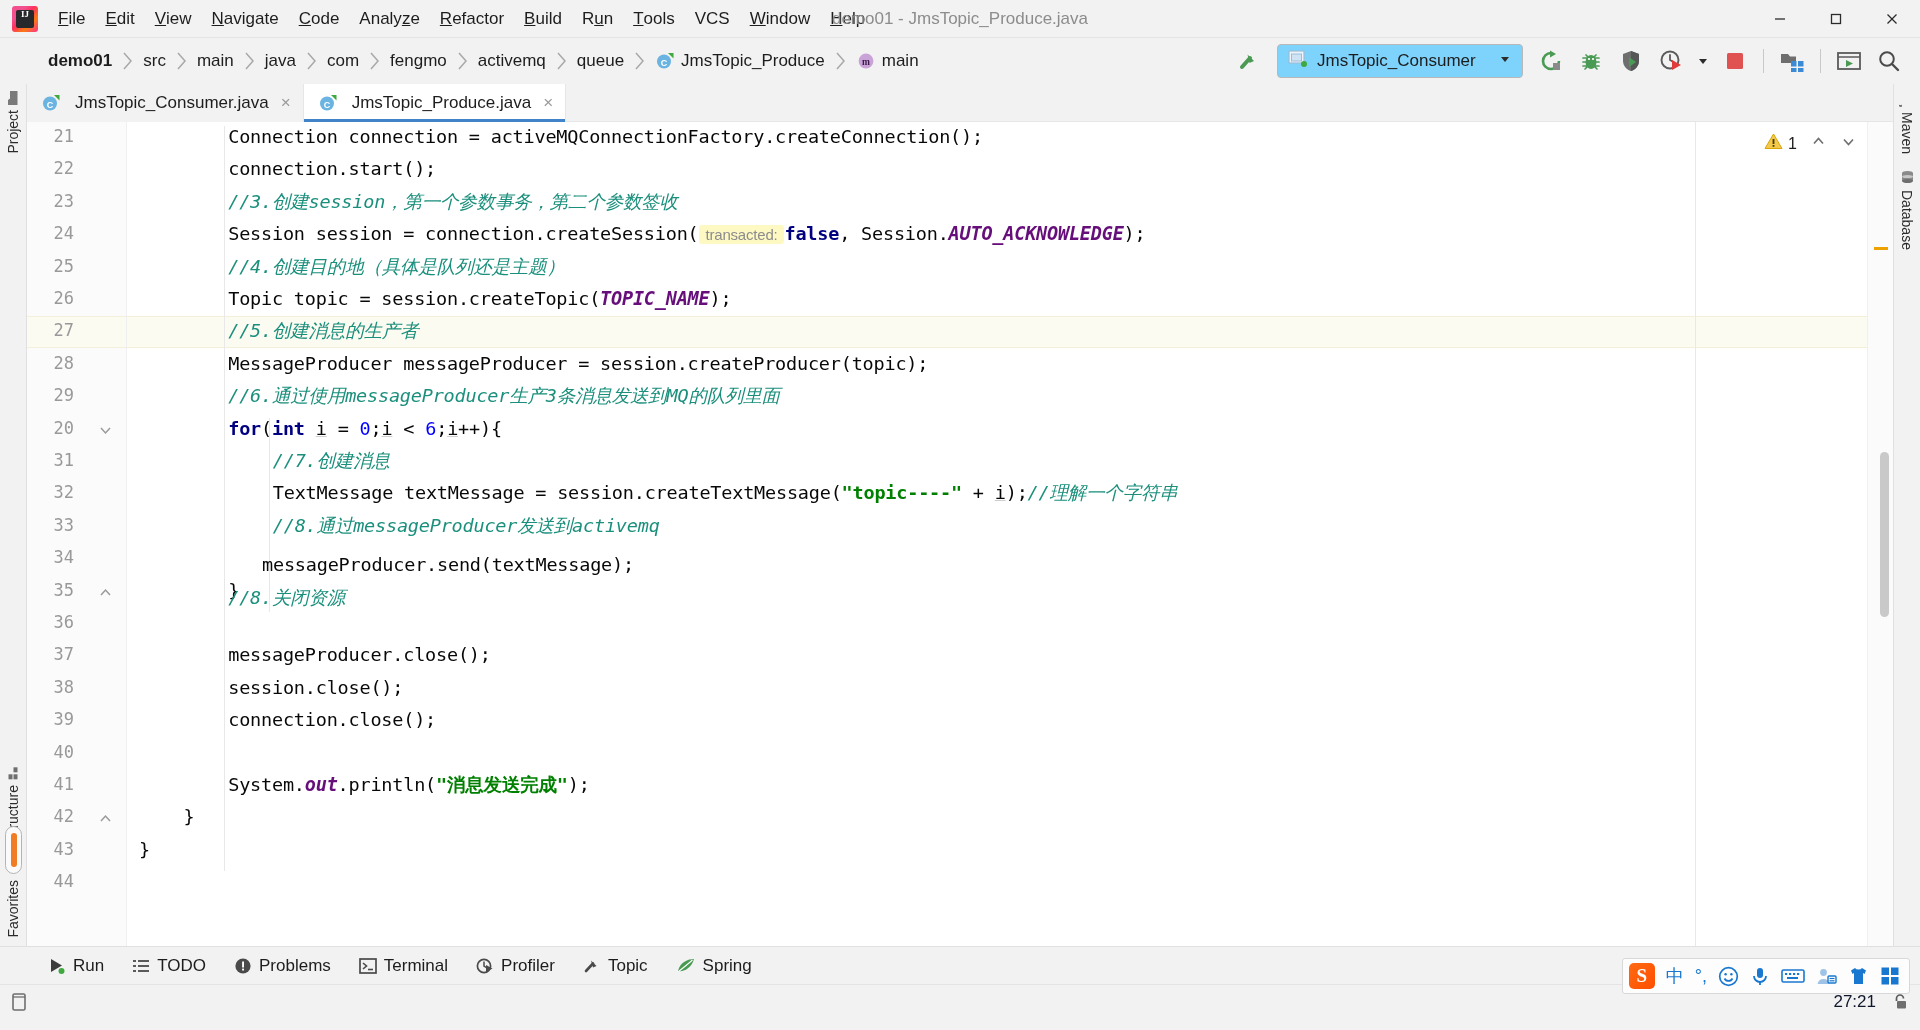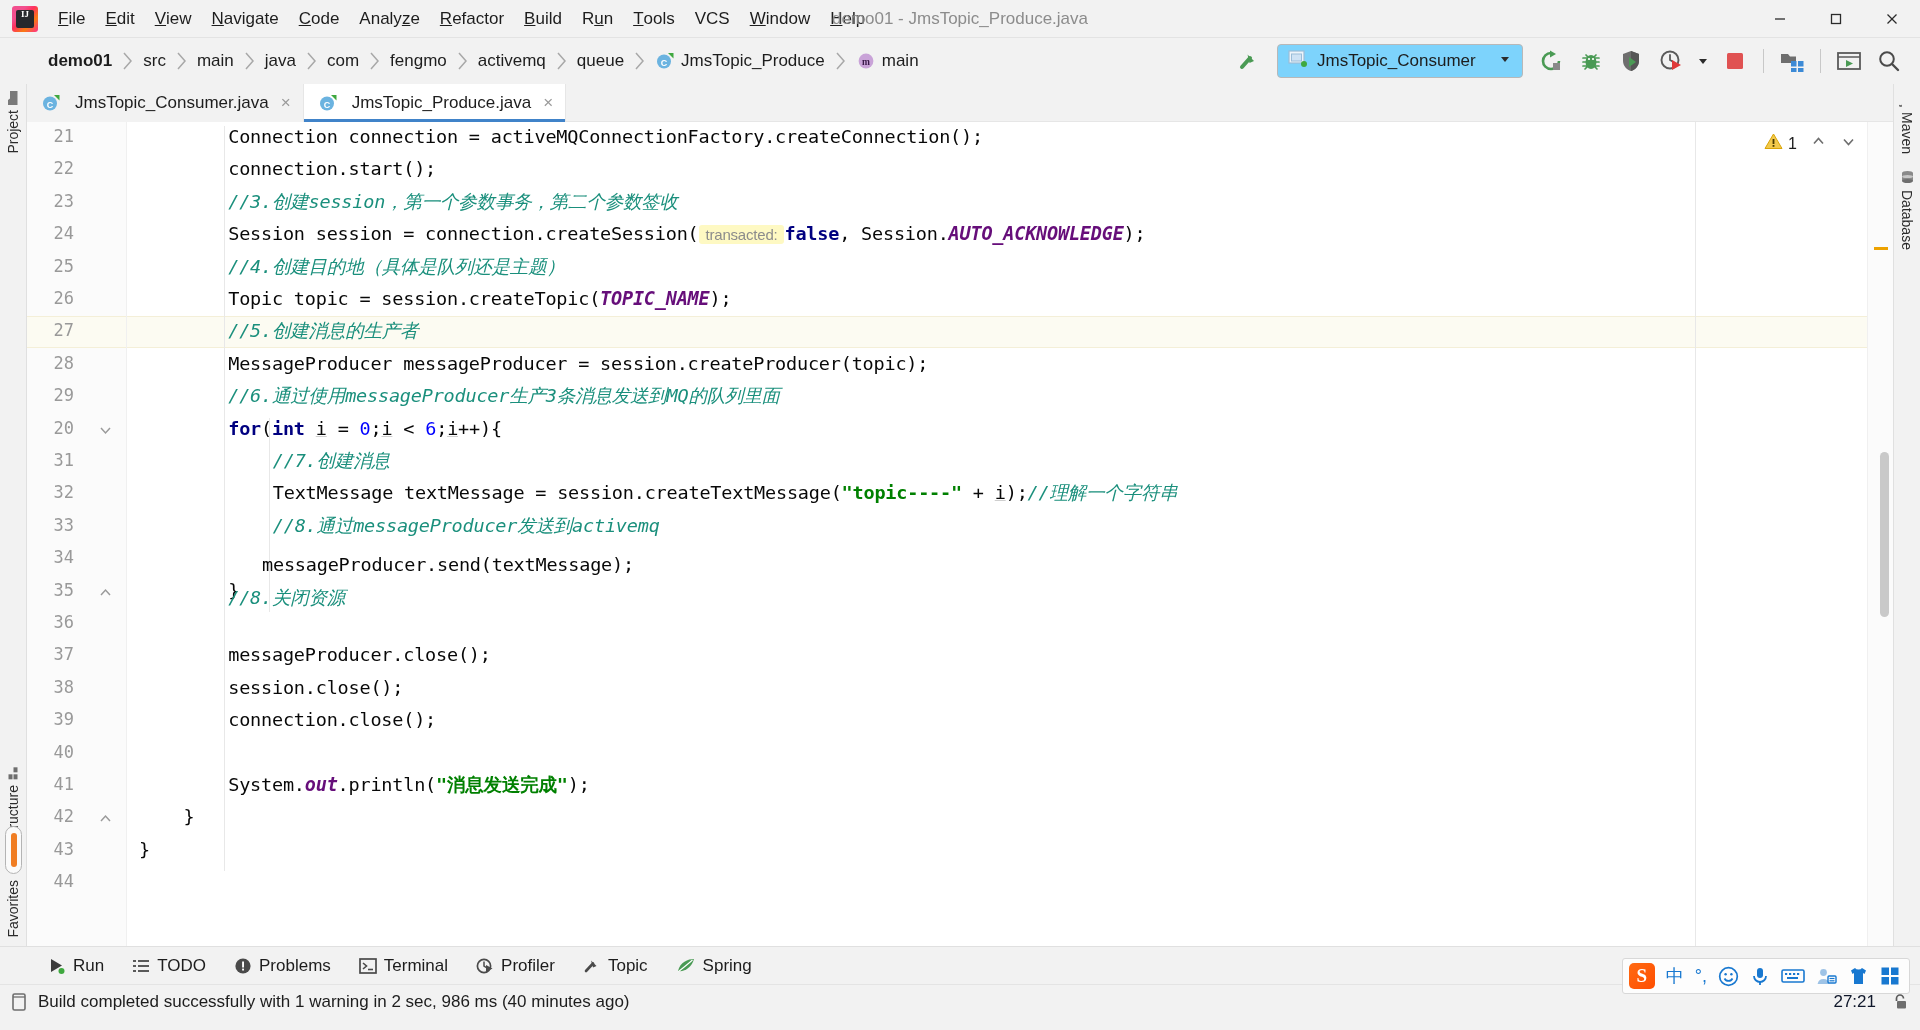--- a/index.html
+++ b/index.html
@@ -647,21 +647,20 @@
       </div>
     </div>
 
   <div class="statusbar">
     <span style="display:inline-flex;">
       <svg width="18" height="20" viewBox="0 0 18 20">
         <rect x="3" y="2" width="12" height="16" rx="1.5" fill="none" stroke="#6e6e6e" stroke-width="1.6"></rect>
         <line x1="3" y1="5" x2="15" y2="5" stroke="#6e6e6e" stroke-width="1.3"></line>
       </svg>
     </span>
-    <span class="status-msg">Build completed successfully with 1 warning in 2 sec, 986 ms (40 minutes ago)</span>
     <div class="status-right">
       <span class="clock">27:21</span>
       <span style="display:inline-flex;">
         <svg width="20" height="20" viewBox="0 0 20 20">
           <path d="M6.5 9 V6.5 A3.5 3.5 0 0 1 13.5 6.5" fill="none" stroke="#5a5a5a" stroke-width="1.7"></path>
           <rect x="7" y="9" width="9" height="7.5" rx="1" fill="#6e6e6e"></rect>
         </svg>
       </span>
     </div>
   </div>

